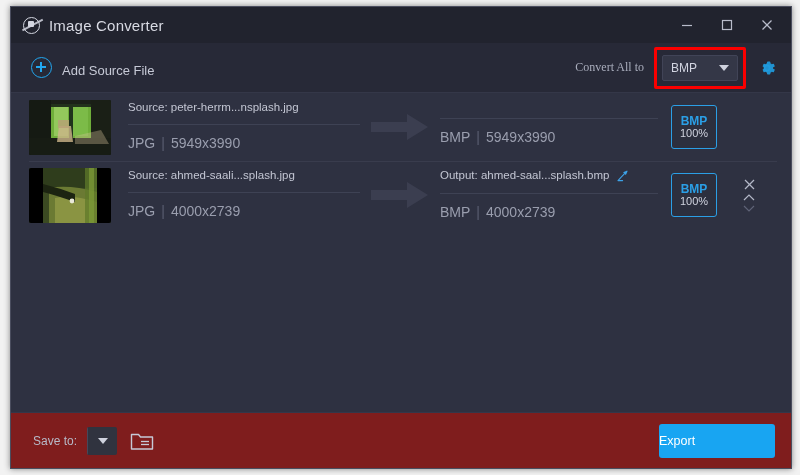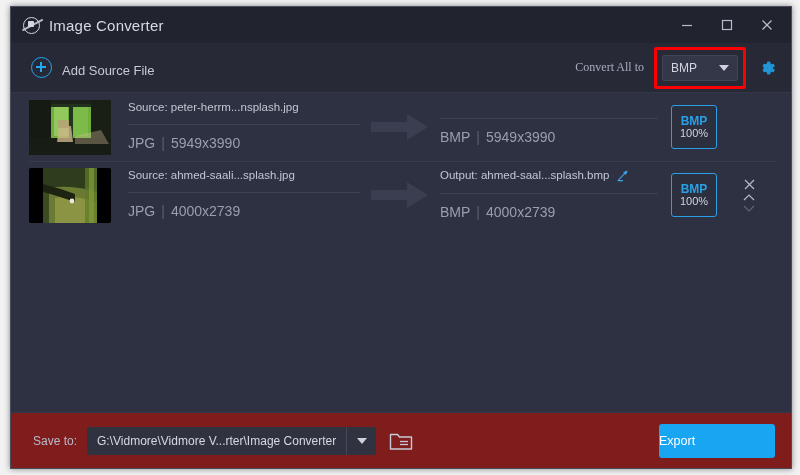--- a/index.html
+++ b/index.html
@@ -506,21 +506,20 @@
               </svg>
           </span>
         </div>
       </div>
 
     </div>
 
     <div class="bottombar">
       <div class="save-label">Save to:</div>
       <div class="path-combo">
-        <div class="path-value">G:\Vidmore\Vidmore V...rter\Image Converter</div>
         <div class="path-caret-btn">
           <span class="caret-sm"></span>
         </div>
       </div>
       <div class="folder-btn">
         <svg width="26" height="22" viewBox="0 0 26 22">
           <path d="M2.5 4.5 h7 l2 2.5 h12 v12 h-21 z" fill="none" stroke="currentColor" stroke-width="1.4" stroke-linejoin="round"></path>
           <line x1="12" y1="11.5" x2="20" y2="11.5" stroke="currentColor" stroke-width="1.3"></line>
           <line x1="12" y1="14.5" x2="20" y2="14.5" stroke="currentColor" stroke-width="1.3"></line>
         </svg>

